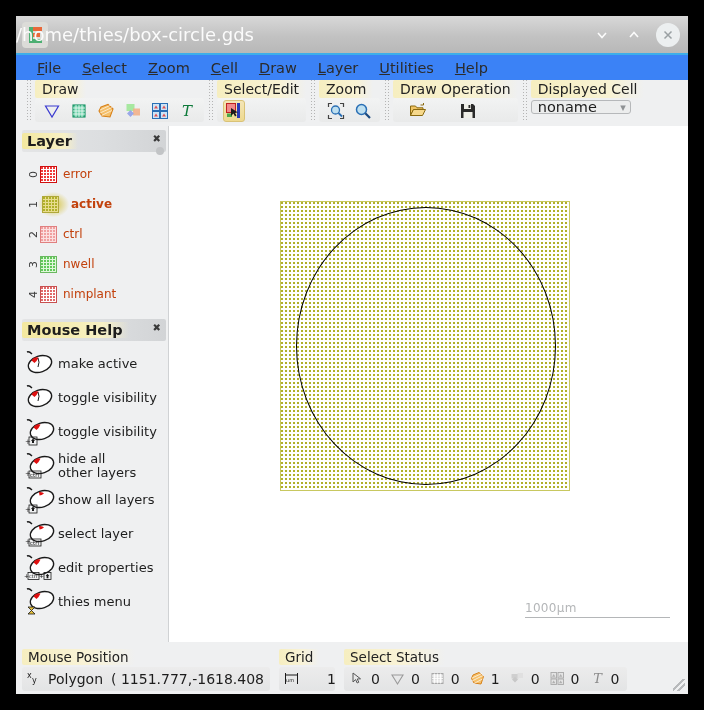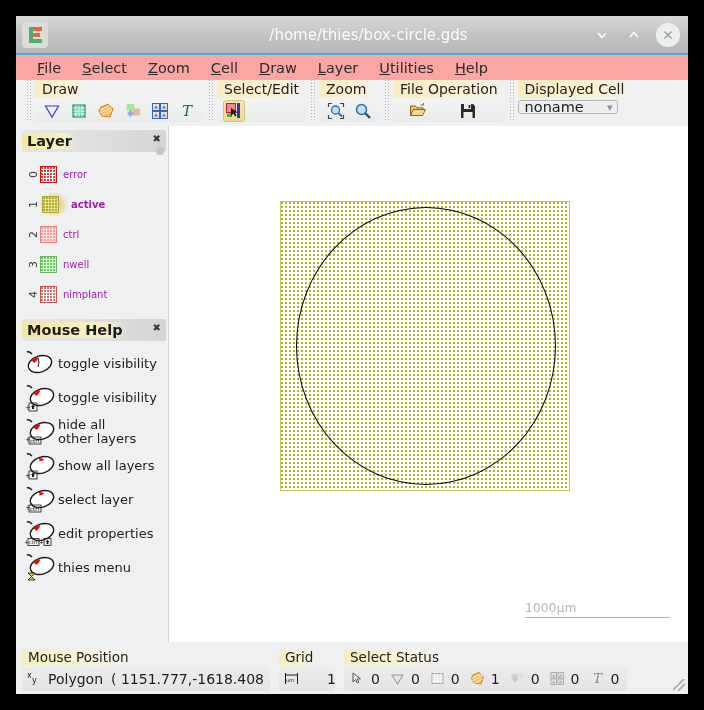--- a/index.html
+++ b/index.html
@@ -34,44 +34,43 @@
     position: relative;
     flex: none;
   }
   #app-logo .bar-g {
     position: absolute; background: #4caf72;
   }
   #app-logo .bar-o {
     position: absolute; background: #e8683a;
   }
   #title-text {
-    position: absolute; left: 0; right: 0; text-align: center;
-    font-size: 15px; color: #fbfbfb;
+    position: absolute; left: 0; right: 0; 
+    font-size: 18px; color: #fbfbfb;
     font-family: "DejaVu Sans", sans-serif;
     pointer-events: none;
-    padding-left: 33px;
   }
   #win-buttons {
     margin-left: auto; margin-right: 8px;
     display: flex; align-items: center; gap: 12px;
   }
   .win-btn {
     width: 20px; height: 20px;
     display: flex; align-items: center; justify-content: center;
     color: #fbfbfb;
   }
   .win-btn svg { display: block; }
   #btn-close {
     width: 24px; height: 24px; border-radius: 50%;
     background: #eceff0;
   }
 
   
   #menubar {
-    height: 25px; background: #fca5a5;
+    height: 25px; background: #3b82f6;
     display: flex; align-items: center;
     padding-left: 21px; gap: 0px;
     flex: none;
   }
   .menu-item {
     font-size: 14.5px; color: #2b2b2b;
     padding: 2px 11px 2px 0px;
     margin-right: 10px;
     white-space: nowrap;
   }
@@ -169,21 +168,21 @@
   .layer-num {
     width: 14px; font-size: 11px; color: #3a3a3a;
     text-align: center;
     transform: rotate(-90deg);
     flex: none;
   }
   .layer-sw {
     width: 17px; height: 17px; flex: none; margin-right: 6px;
     border: 1px solid #8c3a3a;
   }
-  .layer-name { font-size: 10px; color: #a21caf; white-space: nowrap; }
+  .layer-name { font-size: 12px; color: #c2410c; white-space: nowrap; }
   .layer-row.active .layer-name { font-weight: bold; }
   .layer-row.active .layer-sw-wrap {
     background: radial-gradient(ellipse at center, #ded27a 25%, rgba(222,210,122,0) 72%);
     padding: 4px; margin: -4px 2px -4px -2px;
   }
   .layer-sw-wrap { display: flex; }
 
   
   #mouse-help { padding-top: 4px; overflow: hidden; }
   .mh-row {
@@ -388,21 +387,21 @@
           <svg width="18" height="18" viewBox="0 0 18 18">
             <circle cx="7.5" cy="7.5" r="5" fill="#bfe0f0" stroke="#2a6fb5" stroke-width="1.5"></circle>
             <path d="M11.3 11.3 L16 16" stroke="#1a4a80" stroke-width="2.2"></path>
           </svg>
         </div>
       </div>
     </div>
 
     <div class="grip"></div>
     <div class="tb-panel">
-      <div class="tb-title">File Operation</div>
+      <div class="tb-title">Draw Operation</div>
       <div class="tb-icons" style="gap:28px; padding-left:14px; padding-right:14px;">
         <div class="tool-ico">
           <svg width="18" height="18" viewBox="0 0 18 18">
             <path d="M1.5 13.5 V4 H6.5 L8 5.8 H14 V7.5 H4.5 L1.5 13.5 Z" fill="#f0c464" stroke="#8a6a10" stroke-width="1"></path>
             <path d="M4.5 7.5 H16.5 L13.5 13.5 H1.5 Z" fill="#f7d98c" stroke="#8a6a10" stroke-width="1"></path>
             <path d="M11.5 3 L14.5 3 L14.5 1" fill="none" stroke="#8a6a10" stroke-width="1"></path>
           </svg>
         </div>
         <div class="tool-ico">
           <svg width="18" height="18" viewBox="0 0 18 18">
@@ -474,20 +473,31 @@
         </div>
       </div>
 
       <div class="dock-head" style="margin-top:10px;">
         <span class="dock-title">Mouse Help</span>
         <span class="dock-x">✖</span>
       </div>
 
       <div id="mouse-help">
 
+        <div class="mh-row">
+          <span class="mh-ico">
+            <svg width="34" height="28" viewBox="0 0 34 28">
+              <path d="M3 3 Q5 2 8 5" fill="none" stroke="#1a1a1a" stroke-width="1.4"></path>
+              <ellipse cx="16" cy="15" rx="12" ry="8" transform="rotate(-18 16 15)" fill="#ffffff" stroke="#1a1a1a" stroke-width="1.3"></ellipse>
+              <path d="M7.5 11.5 Q10 7.5 14.5 8.5 Q13 12 10.5 14 Z" fill="#e01010"></path>
+              <path d="M14 9 Q16 13 14 18" fill="none" stroke="#1a1a1a" stroke-width="1"></path>
+            </svg>
+          </span>
+          <span class="mh-label">make active</span>
+        </div>
 
         <div class="mh-row">
           <span class="mh-ico">
             <svg width="34" height="28" viewBox="0 0 34 28">
               <path d="M3 3 Q5 2 8 5" fill="none" stroke="#1a1a1a" stroke-width="1.4"></path>
               <ellipse cx="16" cy="15" rx="12" ry="8" transform="rotate(-18 16 15)" fill="#ffffff" stroke="#1a1a1a" stroke-width="1.3"></ellipse>
               <path d="M7.5 11.5 Q10 7.5 14.5 8.5 Q13 12 10.5 14 Z" fill="#e01010"></path>
               <path d="M14 9 Q16 13 14 18" fill="none" stroke="#1a1a1a" stroke-width="1"></path>
             </svg>
           </span>

